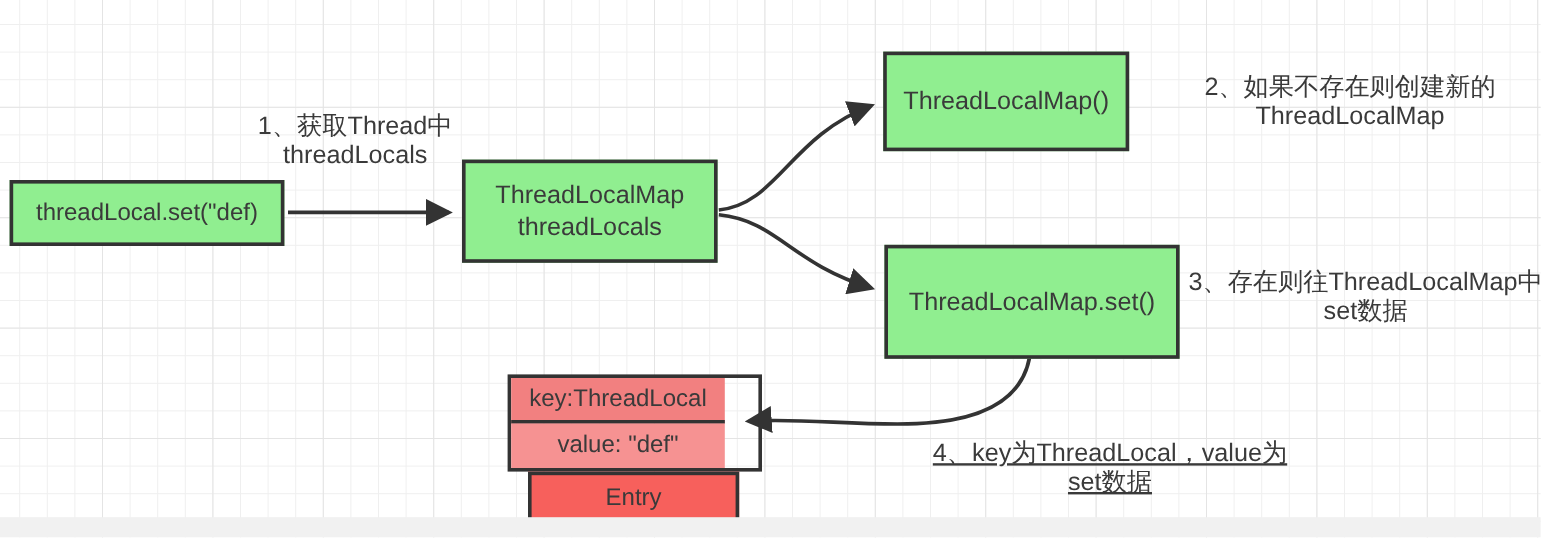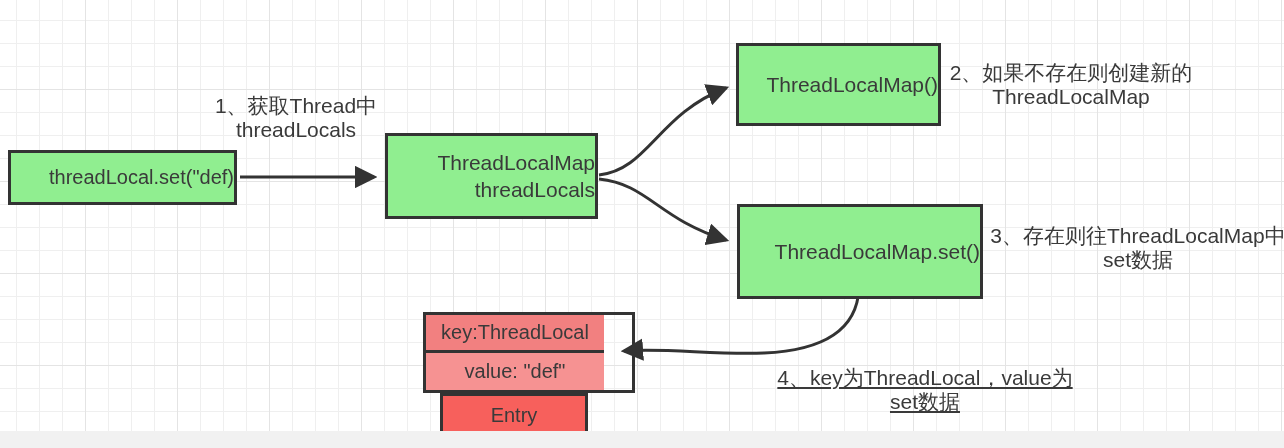--- a/index.html
+++ b/index.html
@@ -23,40 +23,40 @@
     position:absolute;left:0;right:0;bottom:0;height:17px;
   }
   .arrows{position:absolute;left:0;top:0;width:1284px;height:448px;pointer-events:none;}
   .node{
     position:absolute;box-sizing:border-box;
     border:3px solid var(--node-border);
     display:flex;flex-direction:column;align-items:center;justify-content:center;
     color:var(--text);text-align:center;
   }
   .node span{display:block;white-space:nowrap;}
-  .green{font-size:21px;align-items:flex-end;}
+  .green{font-size:21px;}
   .note{
     position:absolute;color:var(--text);font-size:21px;line-height:24px;
     text-align:center;white-space:nowrap;
   }
   .note span{display:block;}
 
   
   #n-set      {left:8px;   top:150px; width:229px; height:55px; font-size:20px;}
   #n-map      {left:385px; top:133px; width:213px; height:86px; line-height:27px;}
   #n-ctor     {left:736px; top:43px;  width:205px; height:83px;}
   #n-mapset   {left:737px; top:204px; width:246px; height:95px;}
   #n-redstack {left:423px; top:312px; width:212px; height:81px; border:3px solid var(--node-border); position:absolute; box-sizing:border-box;}
   #n-key      {position:absolute;left:0;top:0;width:178px;height:38px;box-sizing:border-box;border-bottom:3px solid var(--node-border);display:flex;align-items:center;justify-content:center;font-size:20px;color:var(--text);}
   #n-value    {position:absolute;left:0;top:38px;width:178px;height:37px;display:flex;align-items:center;justify-content:center;font-size:20px;color:var(--text);}
-  #n-entry    {left:440px; top:393px; width:148px; height:45px; font-size:20px;}
+  #n-entry    {left:440px; top:393px; width:176px; height:45px; font-size:20px;}
 
   
   #a-step1{left:206px; top:94px;  width:180px;}
-  #a-step2{left:945px; top:61px;  width:252px;}
+  #a-step2{left:999px; top:61px;  width:252px;}
   #a-step3{left:980px; top:224px; width:316px;}
   #a-step4{left:765px; top:366px; width:320px;text-decoration:underline;}
 </style>
 </head>
 <body>
 
 <div class="canvas">
 
   <svg class="arrows" viewBox="0 0 1284 448">
     <defs>

